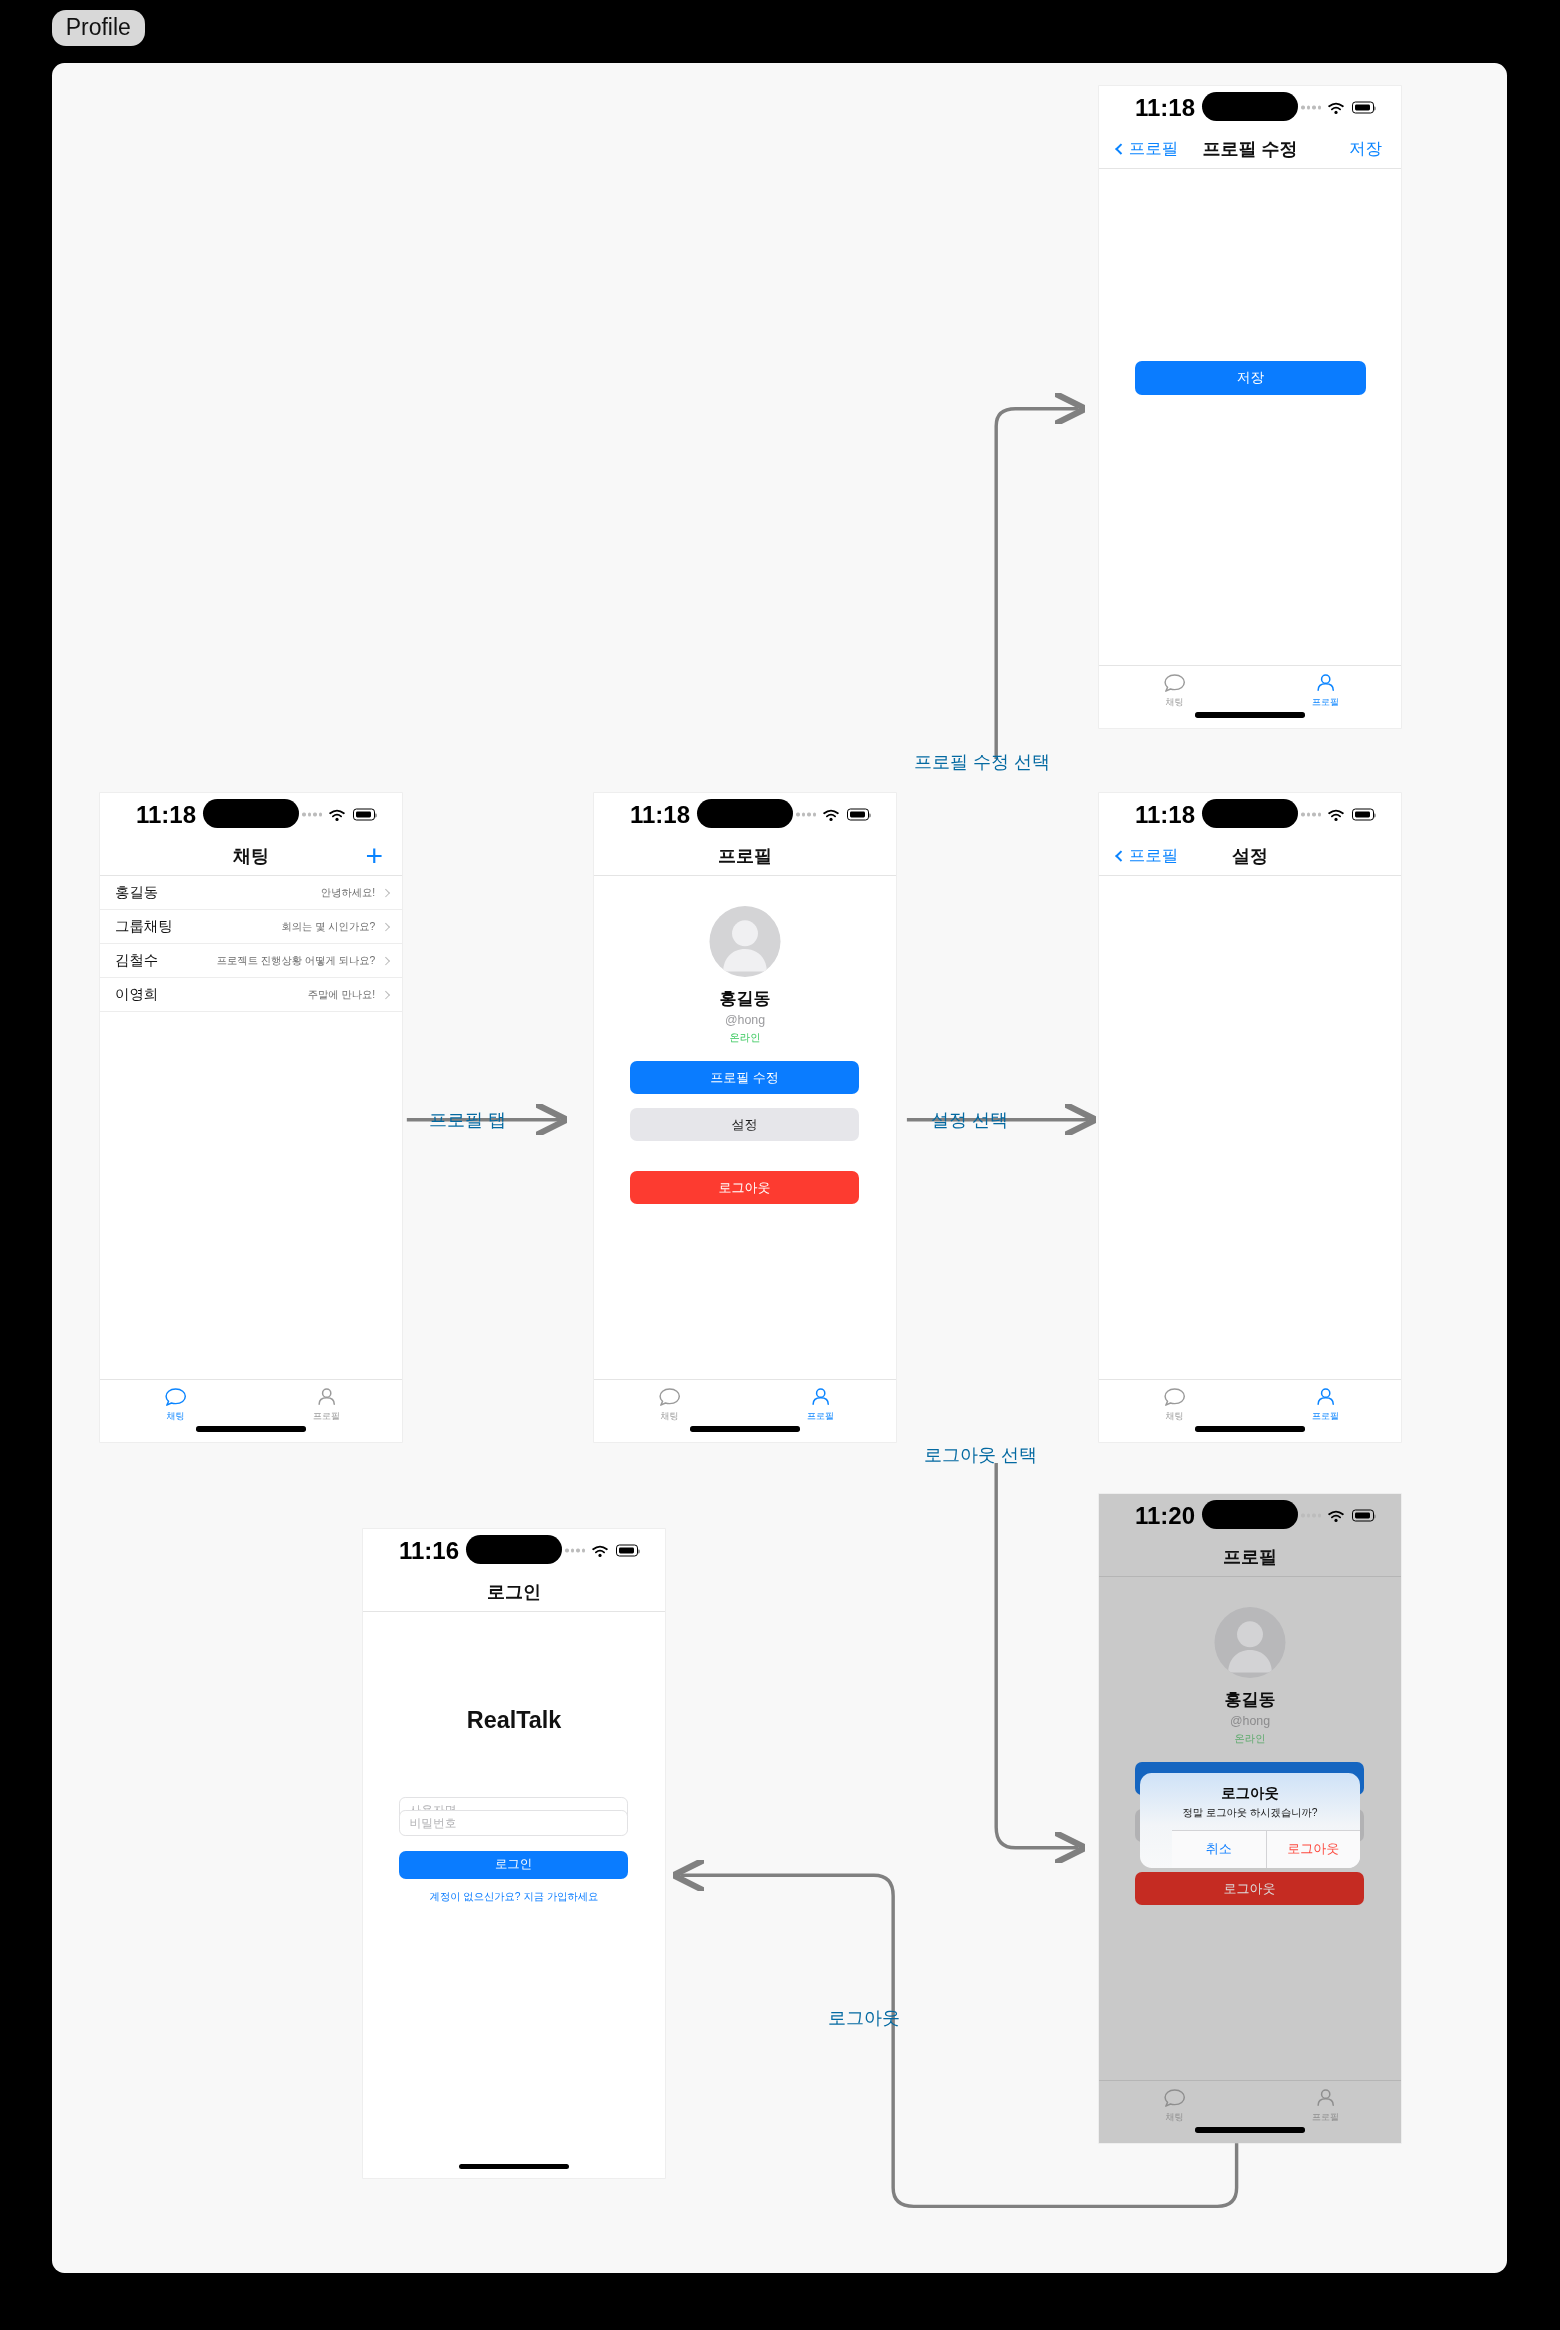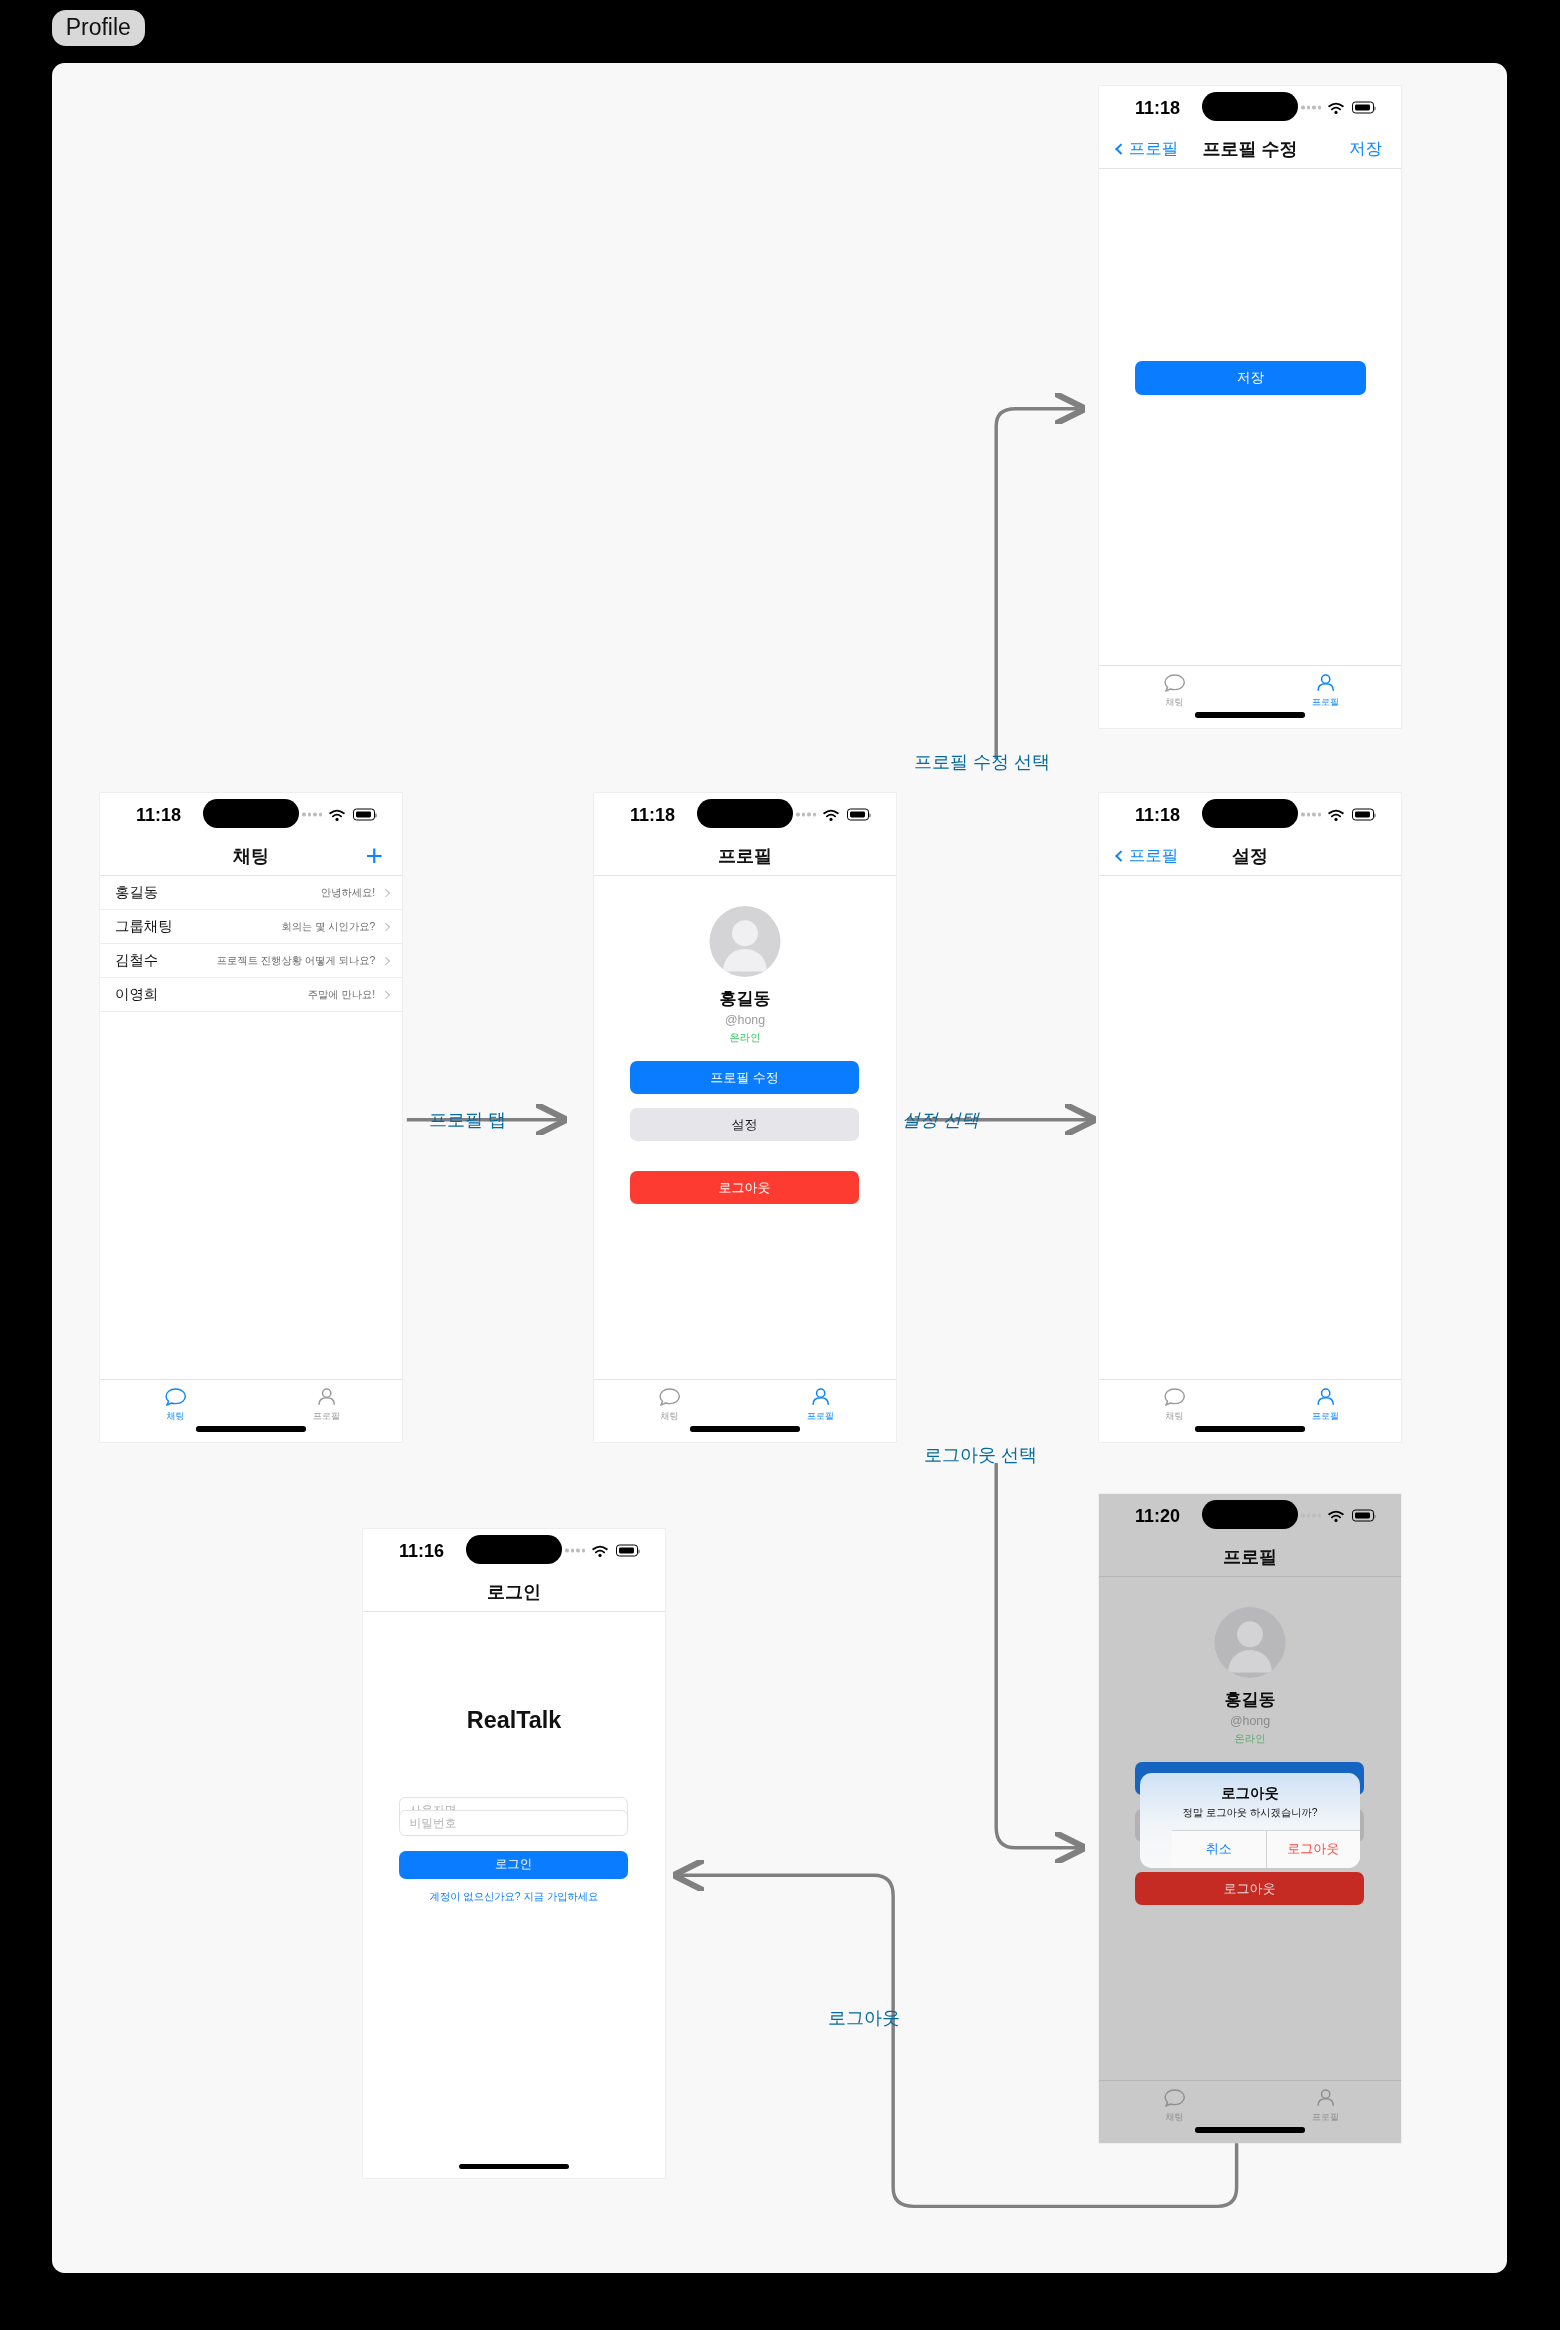--- a/index.html
+++ b/index.html
@@ -36,21 +36,21 @@
   .phone.dim { background: #c9c9c9; }
 
   
   .statusbar {
     position: relative; height: 43px;
     display: flex; align-items: center;
   }
   .sb-time {
     position: absolute; left: 36px; top: 50%;
     transform: translateY(-50%);
-    font-size: 18px; font-weight: bold; color: #000; text-align: center;
+    font-size: 24px; font-weight: bold; color: #000; text-align: center;
   }
   .sb-notch {
     position: absolute; left: 50%; top: 5.5px;
     transform: translateX(-50%);
     width: 96px; height: 29px;
     background: #000; border-radius: 14.4px;
   }
   .sb-right {
     position: absolute; right: 27.5px; top: 50%;
     transform: translateY(-50%);
@@ -199,21 +199,21 @@
 
       <path d="M1450,1105 L1450,620 Q1450,595 1478,595 L1570,595"></path>
 
       <path d="M1450,2130 L1450,2660 Q1450,2690 1478,2690 L1570,2690"></path>
 
       <path d="M1800,3120 L1800,3185 Q1800,3212 1772,3212 L1330,3212 Q1300,3212 1300,3185 L1300,2760 Q1300,2730 1272,2730 L990,2730"></path>
     </g>
   </svg>
 
   <div class="flow-label" style="left:429px; top:1108px;">프로필 탭</div>
-  <div class="flow-label" style="left:902px; top:1108px;font-style:italic;">설정 선택</div>
+  <div class="flow-label" style="left:931px; top:1108px;">설정 선택</div>
   <div class="flow-label" style="left:914px; top:750px;">프로필 수정 선택</div>
   <div class="flow-label" style="left:924px; top:1443px;">로그아웃 선택</div>
   <div class="flow-label" style="left:828px; top:2006px;">로그아웃</div>
 
   <div class="phone" style="left:1099px; top:86px; width:302px; height:642px;">
     <div class="statusbar">
       <div class="sb-time">11:18</div>
       <div class="sb-notch"></div>
       <div class="sb-right">
         <span class="sb-dots">

